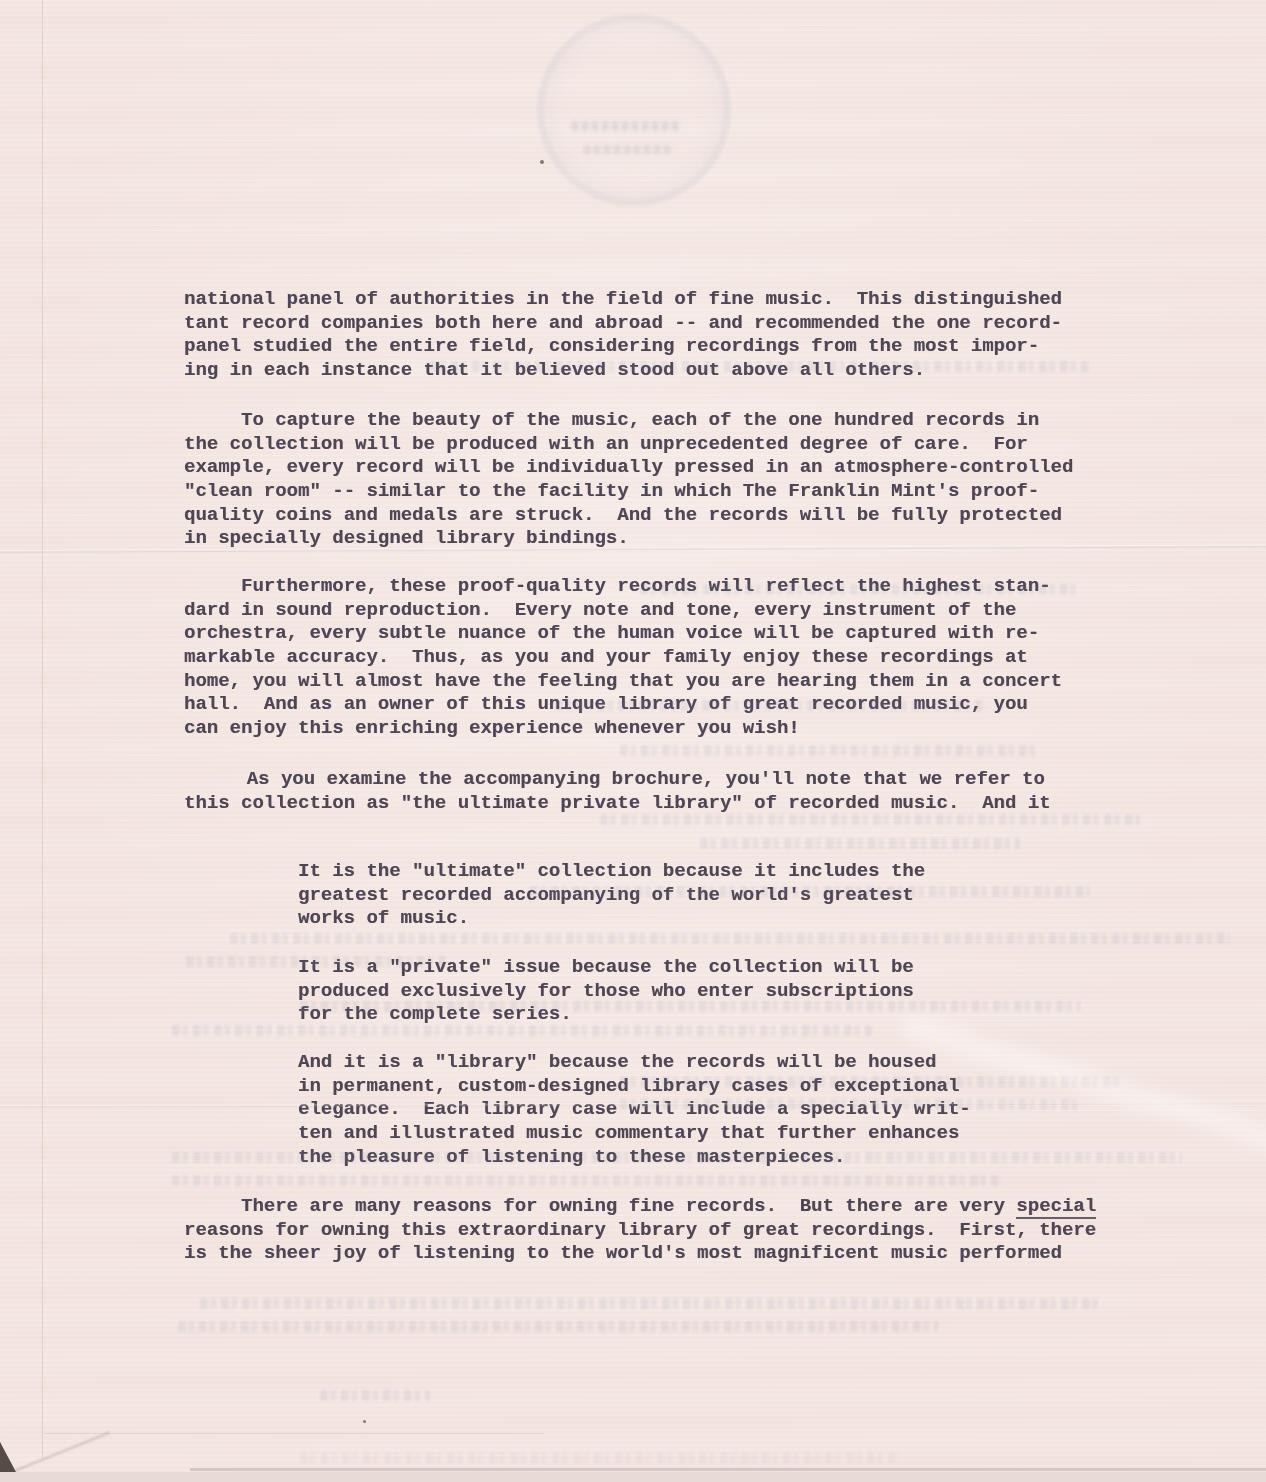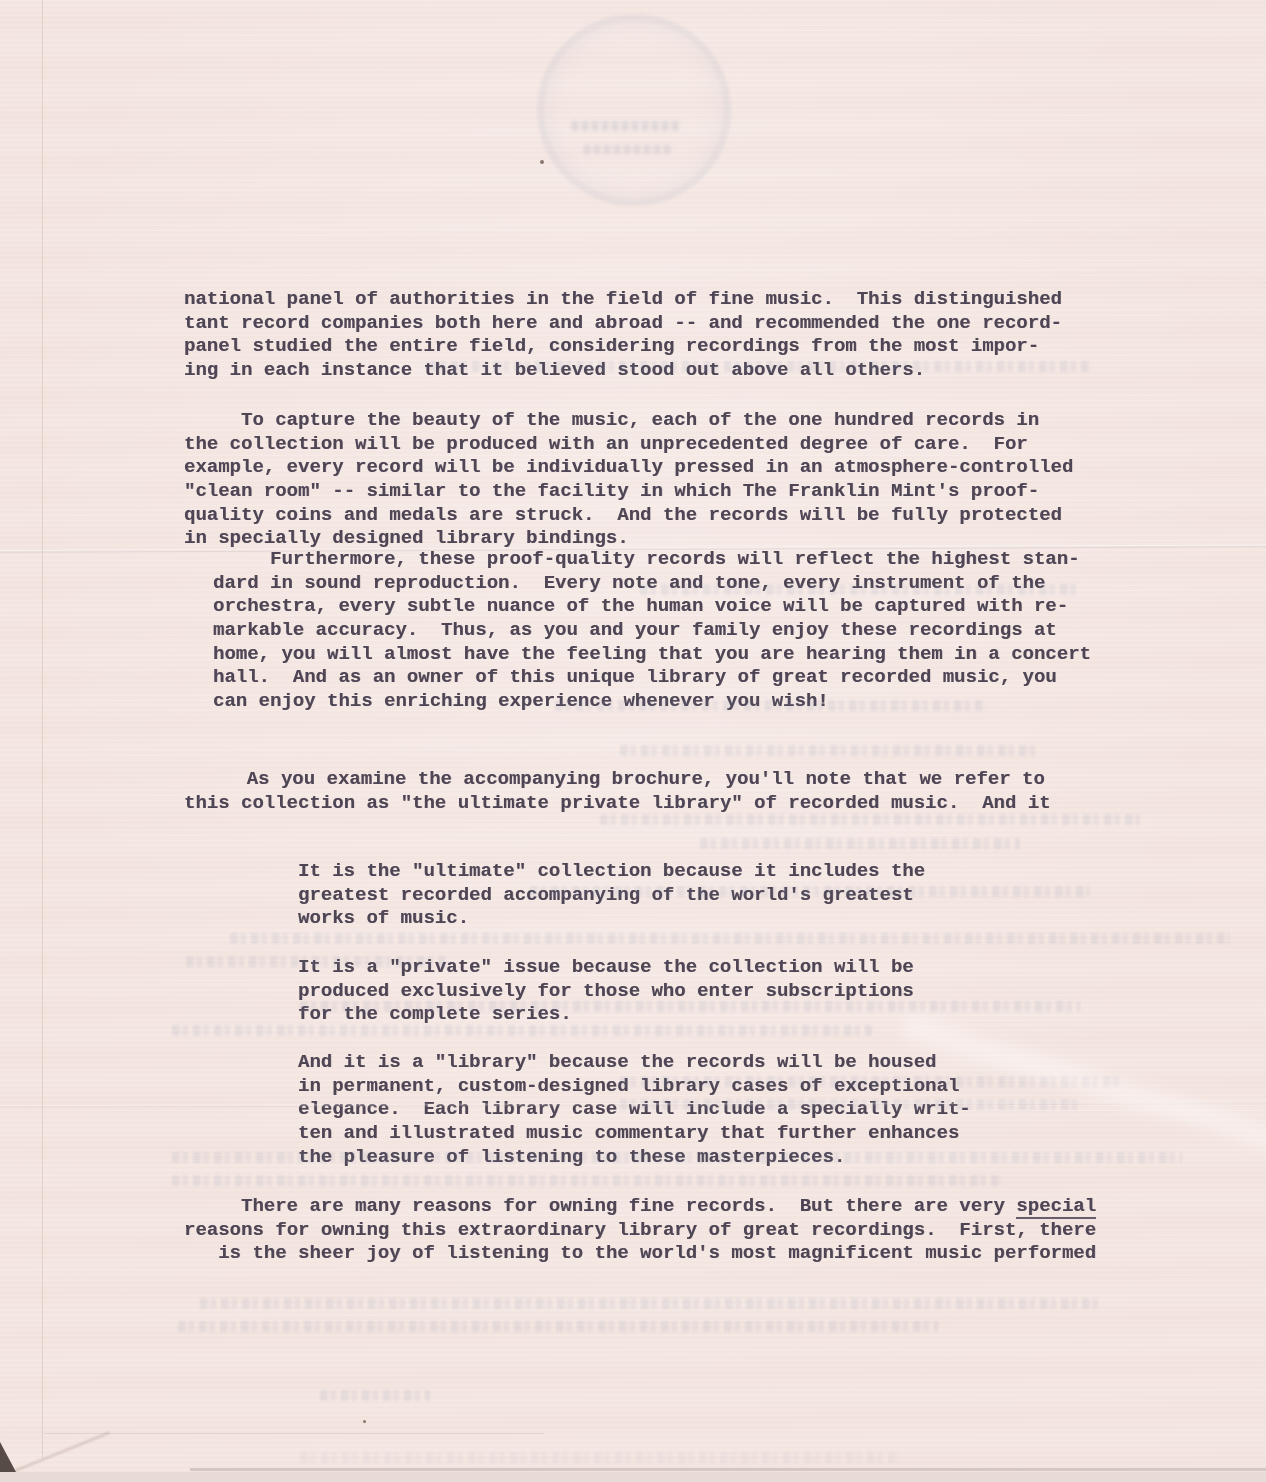--- a/index.html
+++ b/index.html
@@ -26,26 +26,26 @@
     color:#4e4655;
     font-size:19px;
     font-weight:bold;
     line-height:23.7px;
     text-shadow:0.4px 0.4px 0.5px rgba(70,60,85,0.45);
   }
   .line { white-space:pre; height:23.7px; }
   .line .u { border-bottom:2px solid rgba(78,70,85,0.85); }
   .para[data-para="0"] { top:288px; }
   .para[data-para="1"] { top:409px; }
-  .para[data-para="2"] { top:548px;margin-left:29px; }
+  .para[data-para="2"] { top:575px; }
   .para[data-para="3"] { top:768px;text-align:center; }
   .para[data-para="4"] { top:860px; left:298px; }
   .para[data-para="5"] { top:956px; left:298px; }
   .para[data-para="6"] { top:1051px; left:298px; }
-  .para[data-para="7"] { top:1195px;text-align:right; }
+  .para[data-para="7"] { top:1195px; }
 
   
   .watermark {
     position:absolute; left:537px; top:14px;
     width:180px; height:178px;
     border-radius:50%;
     border:7px solid rgba(148,160,186,0.13);
     box-shadow: inset 0 0 26px rgba(148,160,186,0.10);
     filter:blur(1.5px);
   }

